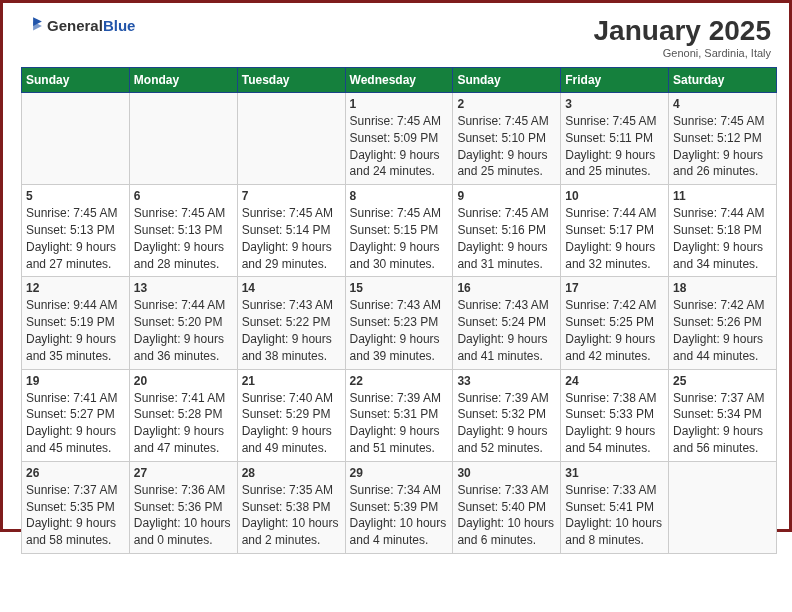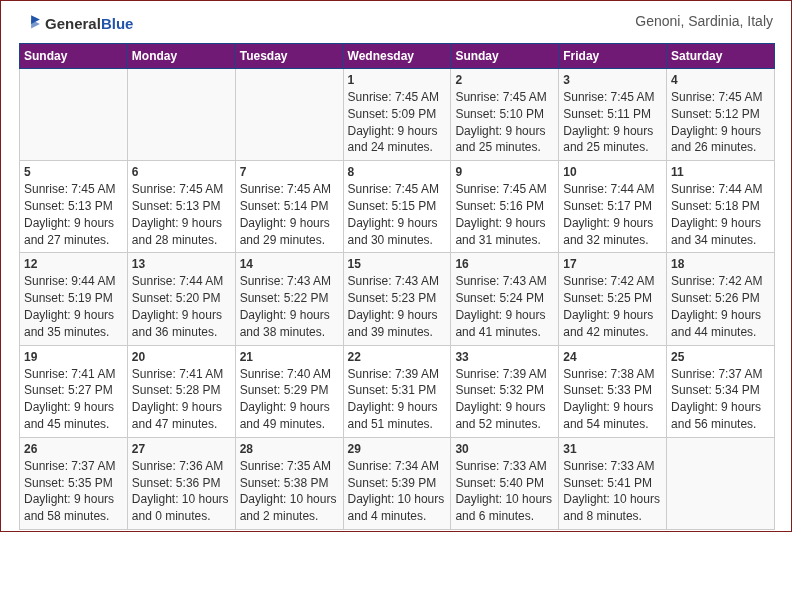--- a/index.html
+++ b/index.html
@@ -7,21 +7,21 @@
       width: 792px;
       height: 612px;
       font-family: Arial, sans-serif;
       background: #fff;
       overflow: hidden;
     }
     .page {
       width: 792px;
       height: 532px;
       background: #fff;
-      border: 1px solid #7f1d1d;
+      border: 3px solid #7f1d1d;
     }
     .header {
       display: flex;
       justify-content: space-between;
       align-items: flex-start;
       padding: 12px 18px 8px 18px;
     }
     .logo {
       display: flex;
       align-items: center;
@@ -33,31 +33,31 @@
     }
     .title-area {
       text-align: right;
     }
     .month-title {
       font-size: 28px;
       font-weight: bold;
       color: #333;
     }
     .location {
-      font-size: 14px;
+      font-size: 11px;
       color: #555;
     }
     table {
       width: calc(792px - 36px);
       margin: 0 18px;
       border-collapse: collapse;
       table-layout: fixed;
     }
     thead th {
-      background: #701a75;
+      background: #15803d;
       color: #fff;
       font-size: 12px;
       font-weight: bold;
       padding: 5px 4px;
       text-align: left;
       border: 1px solid #1a4488;
     }
     tbody td {
       border: 1px solid #ccc;
       vertical-align: top;
@@ -101,20 +101,21 @@
         <polygon points="22,4 38,12 22,20" fill="#2255aa"></polygon>
         <polygon points="22,12 38,20 22,28" fill="#2255aa" opacity="0.6"></polygon>
       </svg>
       <div>
         <span>
           <span style="font-size:15px;font-weight:bold;color:#333;">General</span><span style="font-size:15px;font-weight:bold;color:#2255aa;">Blue</span>
         </span>
       </div>
     </div>
     <div class="title-area">
+      <div class="month-title">January 2025</div>
       <div class="location">Genoni, Sardinia, Italy</div>
     </div>
   </div>
 
   <table>
     <thead>
       <tr>
       <th>Sunday</th>
           <th>Monday</th>
           <th>Tuesday</th>

